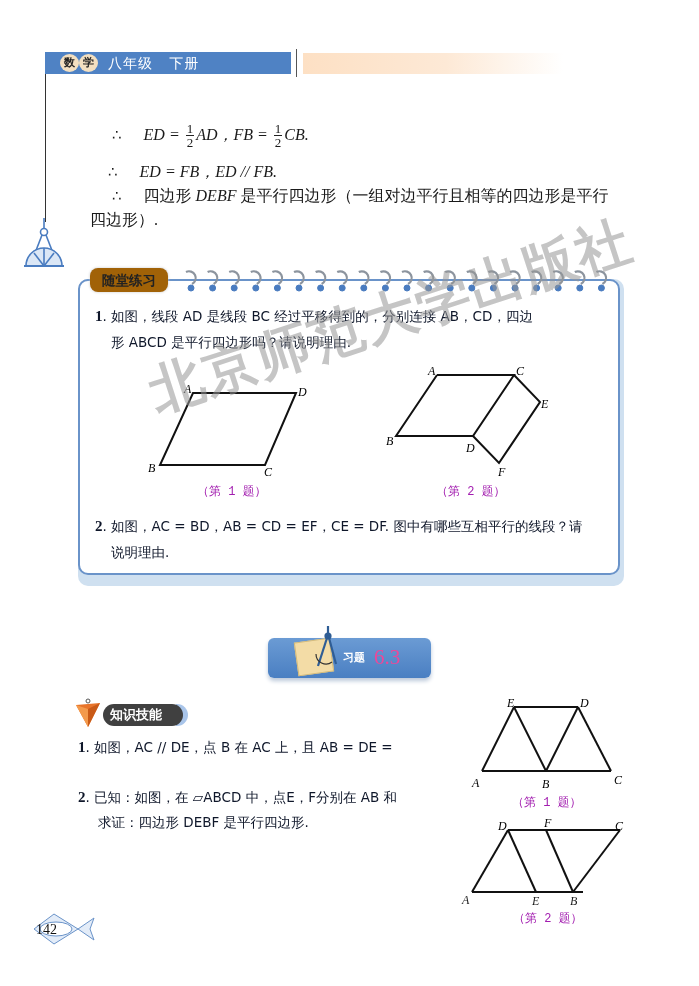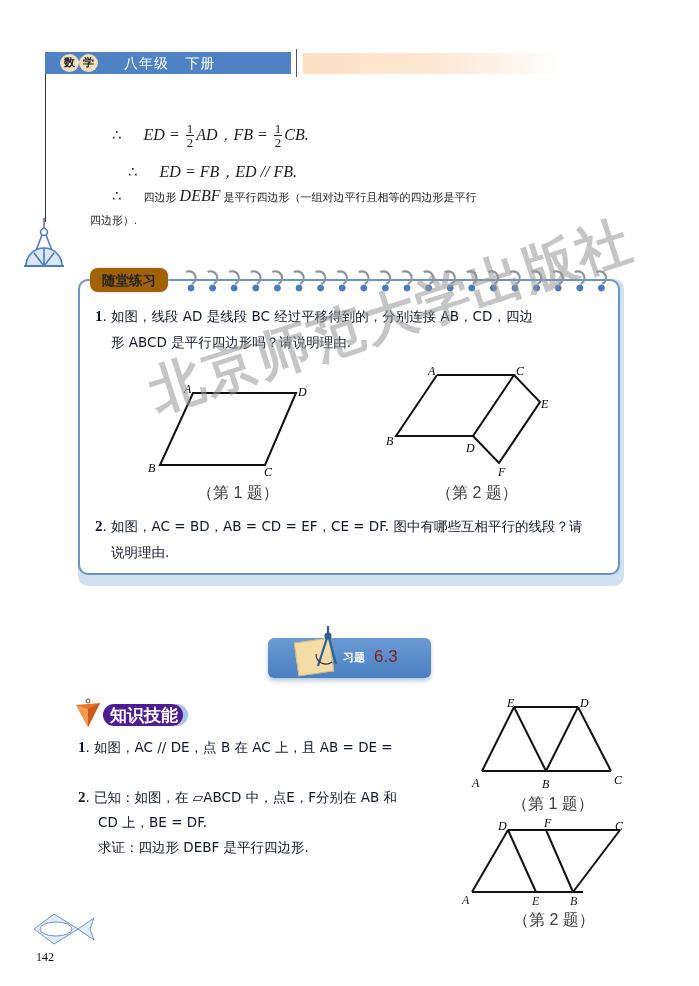--- a/index.html
+++ b/index.html
@@ -6,58 +6,58 @@
   body {
     width:699px; height:986px; background:#ffffff; position:relative; overflow:hidden;
     font-family:"DejaVu Serif", serif; color:#1a1a1a;
   }
   .abs { position:absolute; }
   
   .hdr-bar { left:45px; top:52px; width:246px; height:22px; background:#4f82c4; }
   .hdr-logo { left:60px; top:54px; width:38px; height:18px; display:flex; gap:0; }
   .hdr-logo span { width:19px; height:18px; border-radius:50%; background:#f3dfc0; color:#222;
     font-family:"DejaVu Sans", sans-serif; font-weight:bold; font-size:11px; line-height:18px; text-align:center; }
-  .hdr-title { left:108px; top:53px; color:#ffffff; font-family:"DejaVu Sans", sans-serif; font-size:14px; line-height:20px; letter-spacing:1px; white-space:pre;margin-left:16px; }
+  .hdr-title { left:108px; top:53px; color:#ffffff; font-family:"DejaVu Sans", sans-serif; font-size:14px; line-height:20px; letter-spacing:1px; white-space:pre; }
   .hdr-divider { left:296px; top:49px; width:1px; height:28px; background:#555; }
   .hdr-grad { left:303px; top:53px; width:260px; height:21px; background:linear-gradient(90deg,#fde0c4 0%, #fde9d6 55%, #ffffff 100%); }
   .margin-line { left:45px; top:74px; width:1px; height:148px; background:#333; }
 
   
   .p-line { font-size:15px; line-height:22px; white-space:nowrap; }
   .m { font-style:italic; font-family:"Liberation Serif", serif; font-size:16px; }
   .frac { display:inline-block; vertical-align:middle; text-align:center; font-family:"Liberation Serif", serif; font-size:13px; line-height:13px; margin:0 2px; }
   .frac .num { display:block; border-bottom:1px solid #222; padding:0 1px; }
   .frac .den { display:block; }
-  .zh { font-family:Liberation Sans, sans-serif; font-size:11px; }
+  .zh { font-family:Liberation Serif, serif; font-size:16px; }
 
   
   .practice-shadow { left:78px; top:279px; width:546px; height:307px; background:#cfe0f0; border-radius:10px; }
   .practice-box { left:78px; top:279px; width:542px; height:296px; background:#ffffff; border:2px solid #6a93c9; border-radius:10px; box-sizing:border-box; }
   .practice-label { left:90px; top:268px; width:78px; height:24px; background:#a16207; border-radius:8px; box-shadow:0 0 3px #c8c8c8;
     font-family:"DejaVu Sans", sans-serif; font-weight:bold; font-size:13.5px; line-height:24px; text-align:center; color:#222; }
   .rings { left:182px; top:262px; width:440px; height:32px; }
   .q-text { font-family:"DejaVu Sans", sans-serif; font-size:13.5px; line-height:26px; color:#0f172a; }
   .q-num { font-weight:bold; font-family:"Liberation Serif", serif; font-size:15px; }
-  .cap { font-family:Liberation Sans, sans-serif; font-size:16px; color:#404040; }
+  .cap { font-family:Liberation Mono, monospace; font-size:12px; color:#a21caf; }
   .watermark { left:140px; top:360px; font-family:"DejaVu Sans", sans-serif; font-weight:bold; font-size:54px; color:rgba(150,150,150,0.55);
     transform:rotate(-18deg); transform-origin:left top; white-space:nowrap; letter-spacing:2px; pointer-events:none; }
 
   
   .ex-banner { left:268px; top:638px; width:163px; height:40px; background:linear-gradient(180deg,#6b9bd4,#4a7fc2); border-radius:6px;
     box-shadow:0 3px 4px #bcc9da; }
   .ex-note { left:296px; top:640px; width:34px; height:32px; background:#f3dca6; transform:rotate(-8deg); border:1px solid #d2b97a; }
   .ex-label { left:343px; top:645px; color:#fff; font-family:"DejaVu Sans", sans-serif; font-size:11px; font-weight:bold; line-height:26px; }
-  .ex-num { left:374px; top:642px; color:#7f1d1d; font-family:Liberation Sans, sans-serif; font-size:17px; line-height:30px; }
-
-  
-  .ks-badge { left:103px; top:704px; width:80px; height:22px; background:#4c1d95; border-radius:11px; color:#fff;
-    font-family:"DejaVu Sans", sans-serif; font-weight:bold; font-size:17px; line-height:22px; padding-left:7px; box-sizing:border-box; }
+  .ex-num { left:374px; top:642px; color:#ec4899; font-family:Liberation Serif, serif; font-size:21px; line-height:30px; }
+
+  
+  .ks-badge { left:103px; top:704px; width:80px; height:22px; background:#404040; border-radius:11px; color:#fff;
+    font-family:"DejaVu Sans", sans-serif; font-weight:bold; font-size:13px; line-height:22px; padding-left:7px; box-sizing:border-box; }
   .ks-tail { left:176px; top:704px; width:12px; height:22px; background:#a9c5ea; border-radius:0 11px 11px 0; }
 
-  .page-num { left:36px; top:950px; font-family:"Liberation Serif", serif; font-size:12px; color:#111; }
+  .page-num { left:36px; top:922px; font-family:"Liberation Serif", serif; font-size:14px; color:#111; }
 </style>
 </head>
 <body>
 
 <div class="abs hdr-bar"></div>
 <div class="abs hdr-logo">
   <span>数</span>
   <span>学</span>
 </div>
 <div class="abs hdr-title">八年级   下册</div>
@@ -75,21 +75,21 @@
     <line x1="22" y1="48" x2="22" y2="30"></line>
     <line x1="22" y1="48" x2="12" y2="35"></line>
     <line x1="22" y1="48" x2="32" y2="35"></line>
     <line x1="2" y1="48" x2="42" y2="48" stroke-width="2"></line>
   </g>
 </svg>
 
 <div class="abs p-line" style="left:112px;top:122px">
   <span style="margin-right:22px">∴</span><span class="m">ED = </span><span class="frac"><span class="num">1</span><span class="den">2</span></span><span class="m">AD，FB = </span><span class="frac"><span class="num">1</span><span class="den">2</span></span><span class="m">CB.</span>
 </div>
-<div class="abs p-line" style="left:128px;top:161px">
+<div class="abs p-line" style="left:108px;top:161px">
   <span style="margin-right:22px">∴</span><span class="m">ED = FB，ED // FB.</span>
 </div>
 <div class="abs p-line" style="left:112px;top:185px">
   <span style="margin-right:22px">∴</span><span class="zh">四边形 </span><span class="m">DEBF</span><span class="zh"> 是平行四边形（一组对边平行且相等的四边形是平行</span>
 </div>
 <div class="abs p-line zh" style="left:90px;top:209px">四边形）.</div>
 
 <div class="abs practice-shadow"></div>
 <div class="abs practice-box"></div>
 <svg class="abs rings" viewBox="0 0 440 32">
@@ -192,21 +192,20 @@
   <circle cx="14" cy="4" r="2" fill="none" stroke="#555" stroke-width="1"></circle>
 </svg>
 <div class="abs ks-tail"></div>
 <div class="abs ks-badge">知识技能</div>
 
 <div class="abs q-text" style="left:78px;top:735px;width:360px;line-height:25px">
   <div><span class="q-num">1</span><span>. 如图，AC // DE，点 B 在 AC 上，且 AB = DE =</span></div>
 </div>
 <div class="abs q-text" style="left:78px;top:785px;width:360px;line-height:25px">
   <div><span class="q-num">2</span><span>. 已知：如图，在 ▱ABCD 中，点E，F分别在 AB 和</span></div>
-  <div style="padding-left:20px">CD 上，BE = DF.</div>
   <div style="padding-left:20px">求证：四边形 DEBF 是平行四边形.</div>
 </div>
 
 <svg class="abs" style="left:468px;top:696px" width="160" height="95" viewBox="0 0 160 95">
   <g fill="none" stroke="#111" stroke-width="2">
     <line x1="46" y1="11" x2="110" y2="11"></line>
     <line x1="14" y1="75" x2="143" y2="75"></line>
     <line x1="14" y1="75" x2="46" y2="11"></line>
     <line x1="46" y1="11" x2="78" y2="75"></line>
     <line x1="78" y1="75" x2="110" y2="11"></line>

